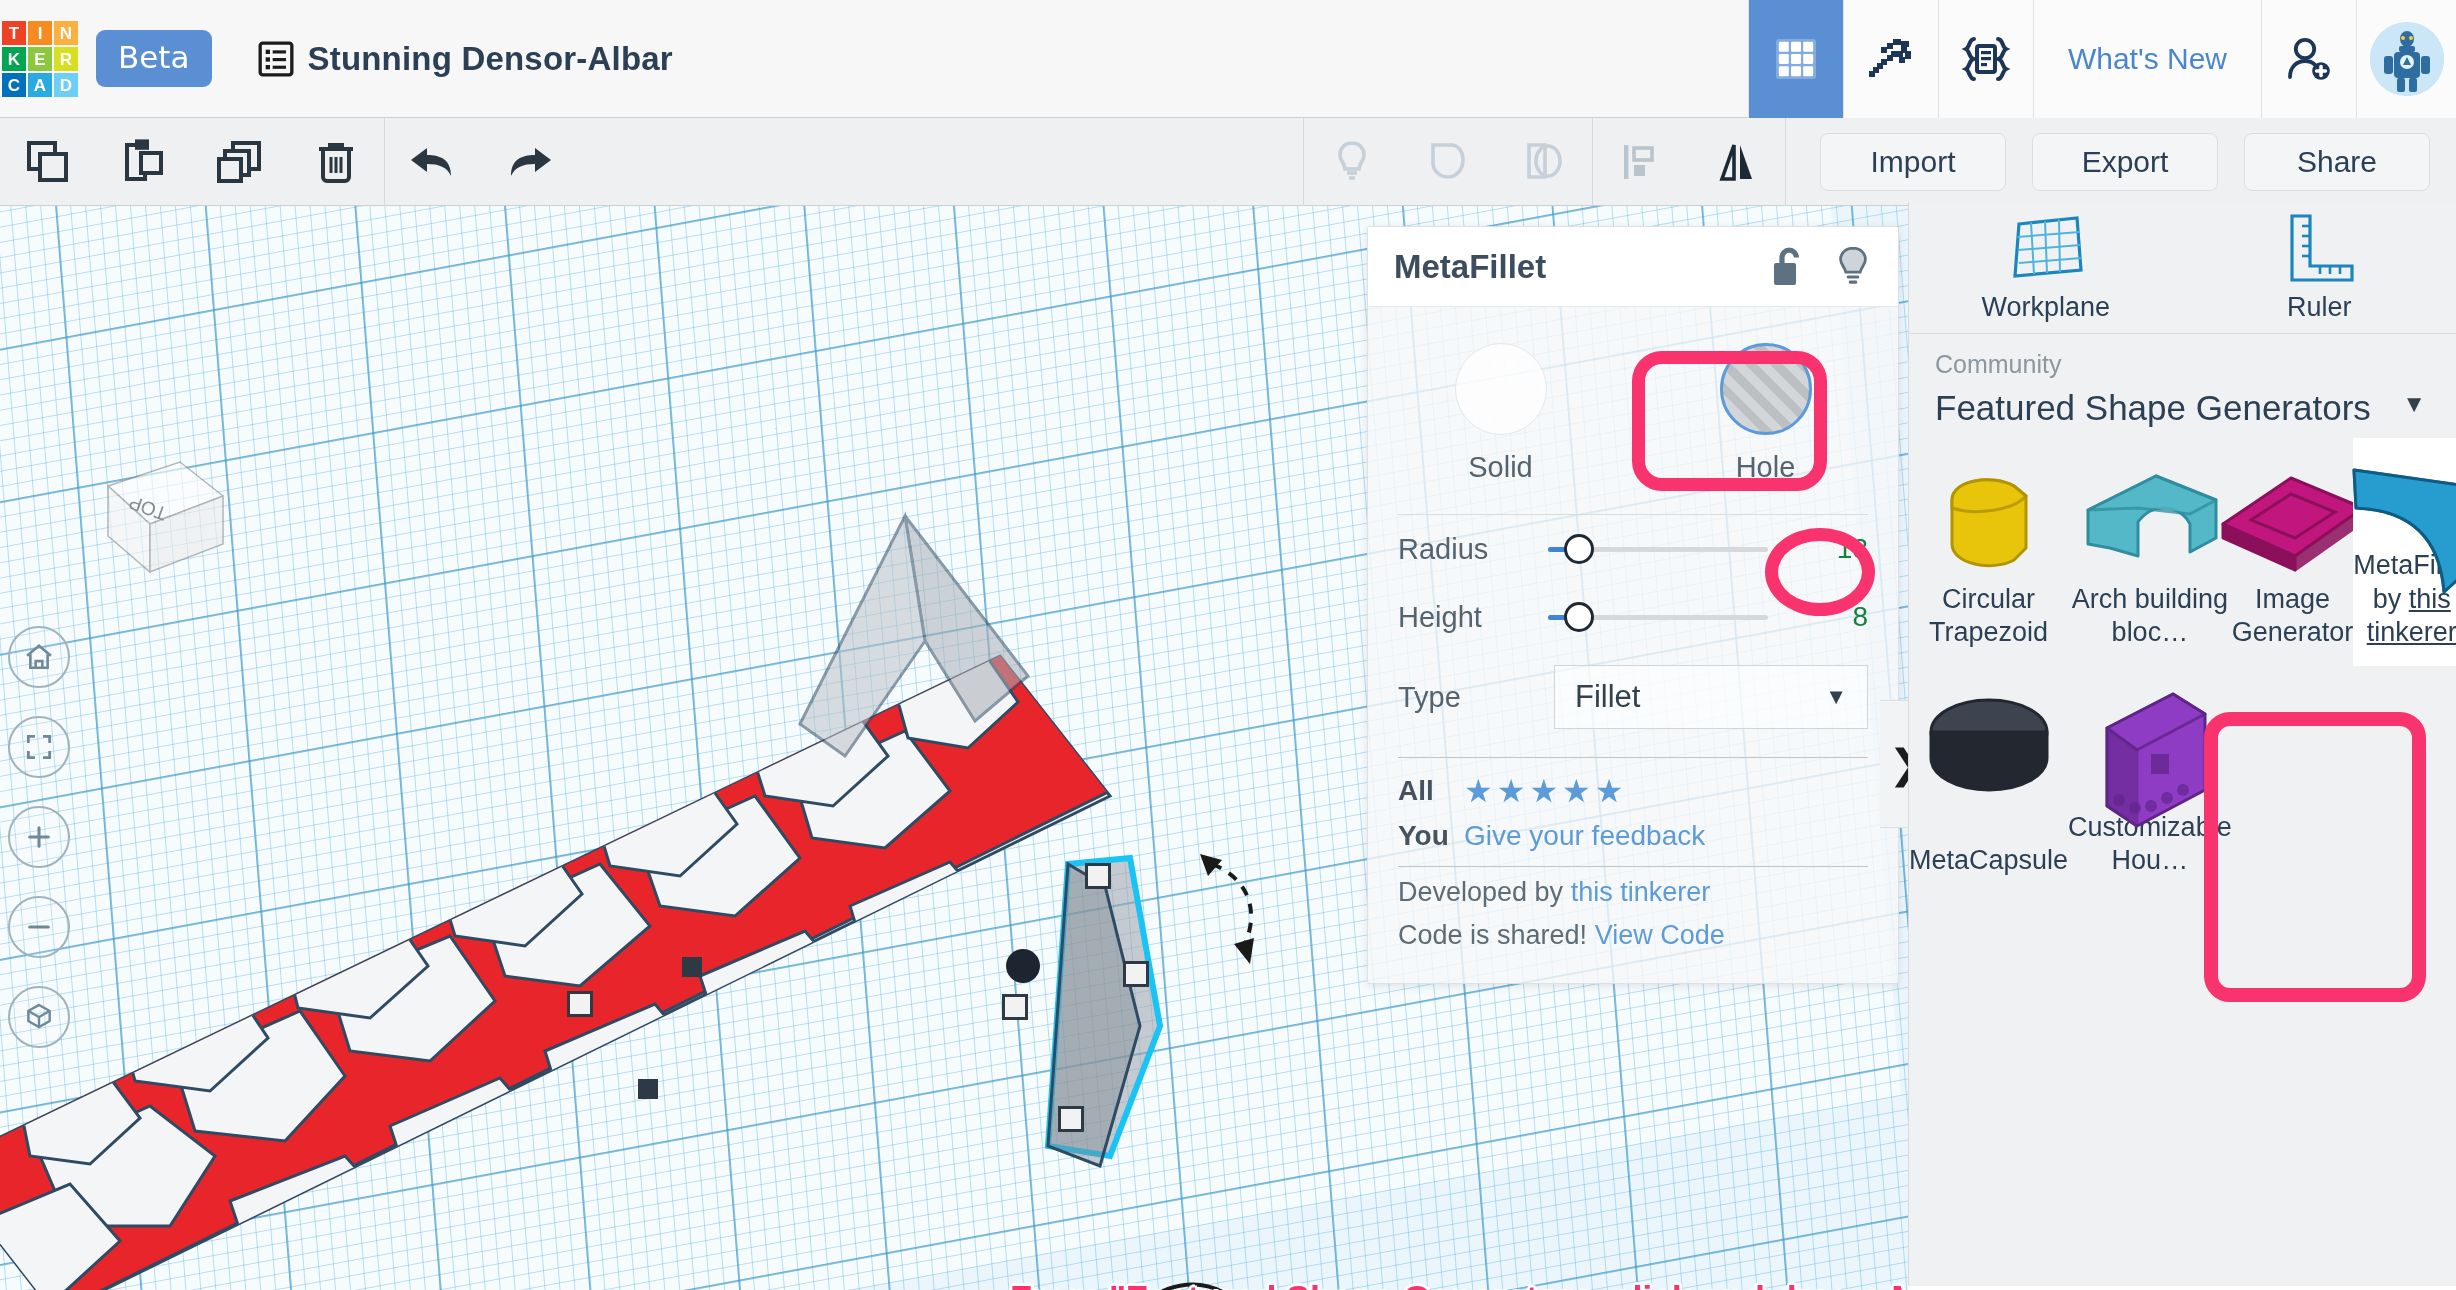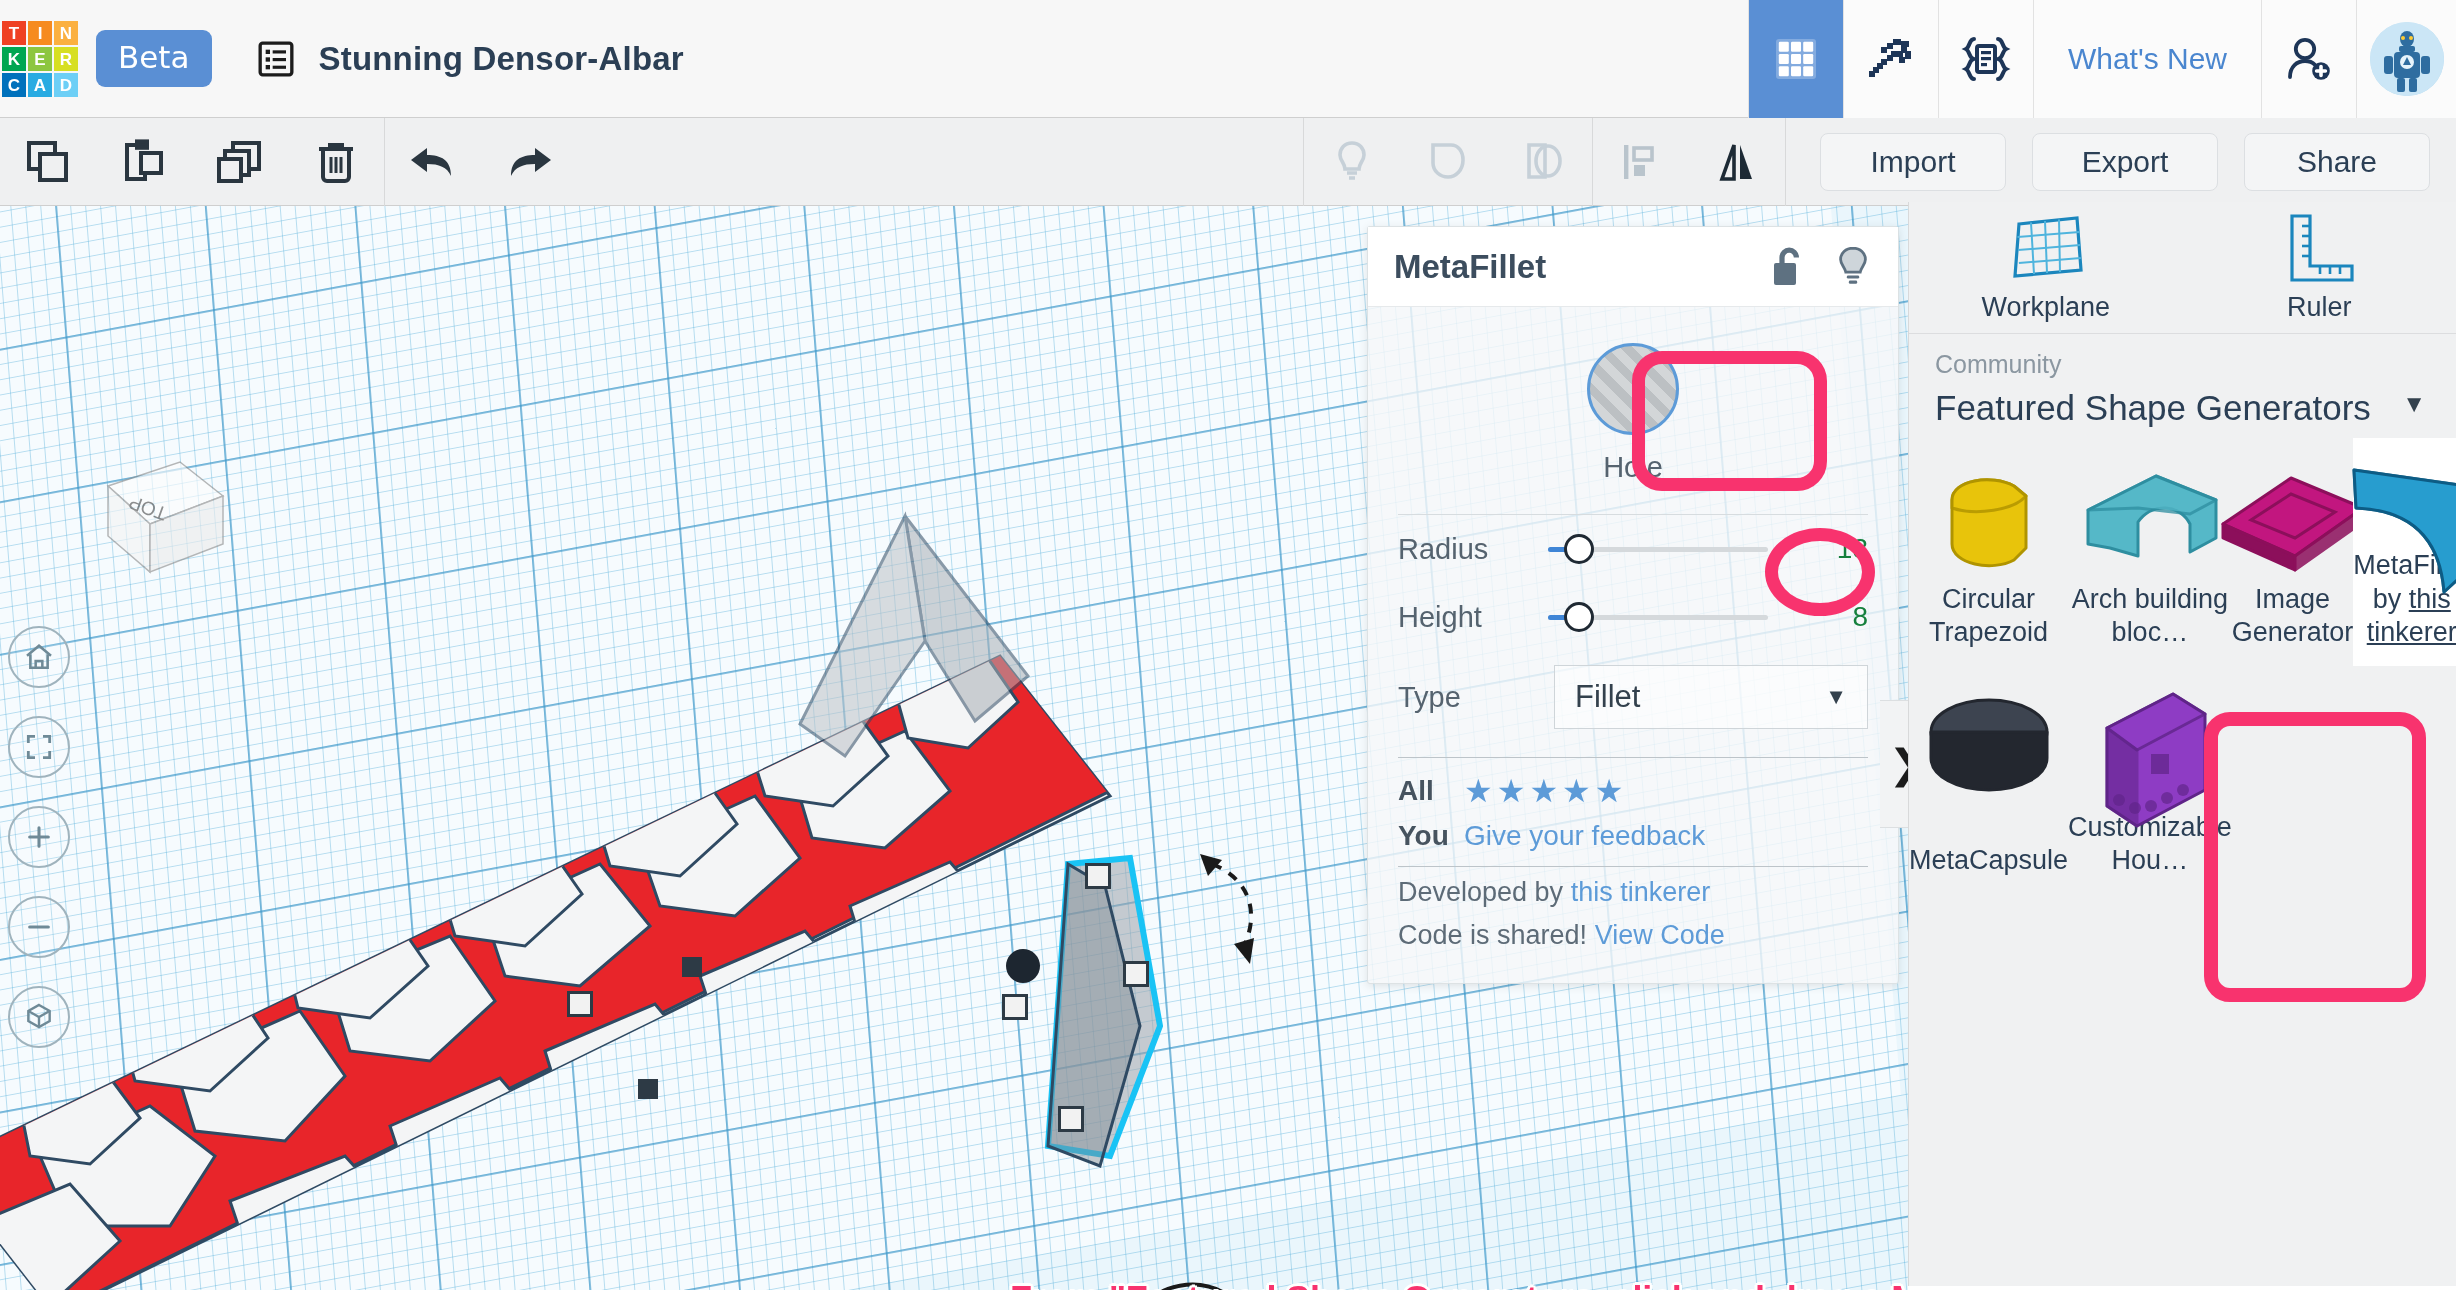--- a/index.html
+++ b/index.html
@@ -13,21 +13,21 @@
     background:#f7f7f7; border-bottom:1px solid #cfcfcf; display:flex; align-items:stretch; }
   .logo { width:80px; height:118px; display:flex; align-items:center; justify-content:flex-start;
     padding-left:2px; }
   .logo-grid { display:grid; grid-template-columns:repeat(3,24px); grid-template-rows:repeat(3,24px);
     gap:2px; }
   .logo-cell { display:flex; align-items:center; justify-content:center; color:#fff;
     font-weight:bold; font-size:17px; font-family:"Liberation Sans",sans-serif; line-height:1; }
   .beta { margin-left:16px; align-self:center; background:#5a8fd4; color:#fff;
     font-size:31px; padding:9px 22px 12px; border-radius:9px; font-family:"DejaVu Sans",sans-serif;}
   .hamburger { margin-left:44px; align-self:center; width:40px; height:40px; }
-  .proj-title { align-self:center; margin-left:23px; font-size:33px; font-weight:bold;
+  .proj-title { align-self:center; margin-left:12px; font-size:33px; font-weight:bold;
     color:#2b3f55; letter-spacing:0.2px; }
   .tb-spacer { flex:1; }
   .tb-icons { display:flex; align-items:stretch; height:118px; }
   .tb-btn { width:95px; display:flex; align-items:center; justify-content:center;
     border-left:1px solid #e2e2e2; background:#fbfbfb; }
   .tb-btn.active { background:#5a8fd4; }
   .tb-link { padding:0 34px; display:flex; align-items:center; justify-content:center;
     border-left:1px solid #e2e2e2; background:#fbfbfb; color:#4a86cf; font-size:30px; }
   .tb-avatarcell { width:100px; display:flex; align-items:center; justify-content:center;
     border-left:1px solid #e2e2e2; background:#fbfbfb; }
@@ -483,20 +483,24 @@
         <svg width="38" height="44" viewBox="0 0 19 22">
           <path d="M9.5 1.6 C5.8 1.6 3.3 4.2 3.3 7.2 C3.3 9.8 5.6 11.2 5.9 13.6 H13.1 C13.4 11.2 15.7 9.8 15.7 7.2 C15.7 4.2 13.2 1.6 9.5 1.6 Z" fill="#ced5da" stroke="#5e7181" stroke-width="1.4"></path>
           <rect x="6.4" y="15.2" width="6.2" height="1.6" rx=".7" fill="#5e7181"></rect>
           <rect x="7.4" y="17.8" width="4.2" height="1.6" rx=".7" fill="#5e7181"></rect>
         </svg>
       </div>
     </div>
 
     <div class="toggles">
       <div class="toggle">
+        <div class="swatch solid"></div>
+        <div class="toggle-label">Solid</div>
+      </div>
+      <div class="toggle">
         <div class="swatch hole"></div>
         <div class="toggle-label">Hole</div>
       </div>
     </div>
 
     <div class="hr"></div>
 
     <div class="row">
       <div class="row-label">Radius</div>
       <div class="slider">

